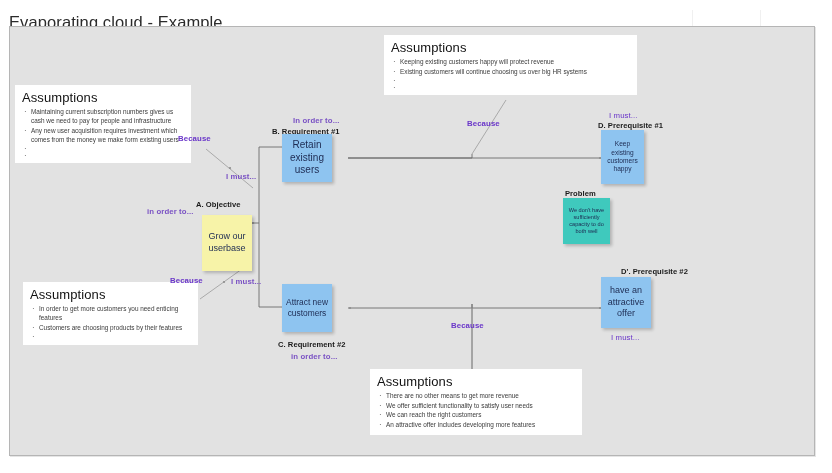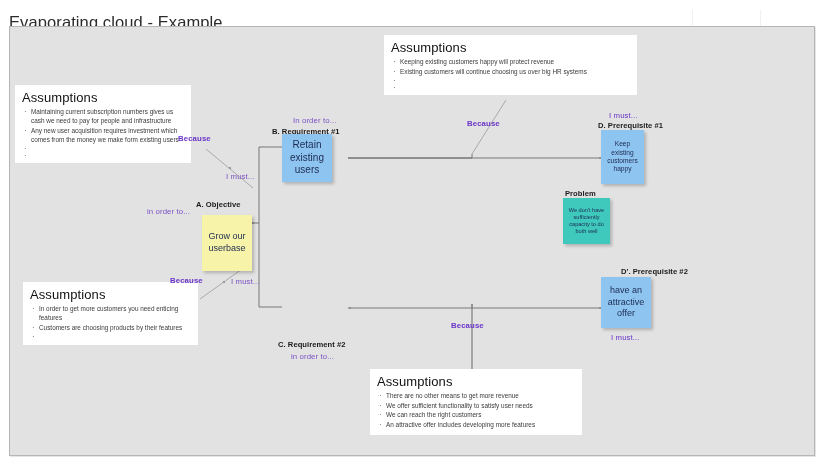--- a/index.html
+++ b/index.html
@@ -115,21 +115,21 @@
     font-weight: bold;
     color: #1a1a1a;
     letter-spacing: .05px;
   }
   .lbl-rel {
     font-size: 7.8px;
     font-weight: bold;
     color: #6a36c9;
     letter-spacing: .1px;
   }
-  .lbl-rel.soft { font-weight: normal; color: #7a52c4; }
+  .lbl-rel.soft { font-weight: bold; color: #7a52c4; }
 </style>
 </head>
 <body>
 
 <div id="page">
 
   <div id="title-bar">
     <div class="title-grid" style="left:692px"></div>
     <div class="title-grid" style="left:760px"></div>
     <div id="page-title">Evaporating cloud - Example</div>
@@ -245,20 +245,23 @@
       <div class="lbl lbl-rel" style="left:441px; top:294px;">Because</div>
 
       <div class="note note-yellow" style="left:192px; top:188px; width:50px; height:56px; font-size:9px;">
         <span>Grow our userbase</span>
       </div>
 
       <div class="note note-blue" style="left:272px; top:107px; width:50px; height:48px; font-size:10px;">
         <span>Retain existing users</span>
       </div>
 
+      <div class="note note-blue" style="left:272px; top:257px; width:50px; height:48px; font-size:8.4px;">
+        <span>Attract new customers</span>
+      </div>
 
       <div class="note note-blue" style="left:591px; top:103px; width:43px; height:54px; font-size:6.6px;">
         <span>Keep existing customers happy</span>
       </div>
 
       <div class="note note-blue" style="left:591px; top:250px; width:50px; height:51px; font-size:9px;">
         <span>have an attractive offer</span>
       </div>
 
       <div class="note note-teal" style="left:553px; top:171px; width:47px; height:46px; font-size:5.6px;">

